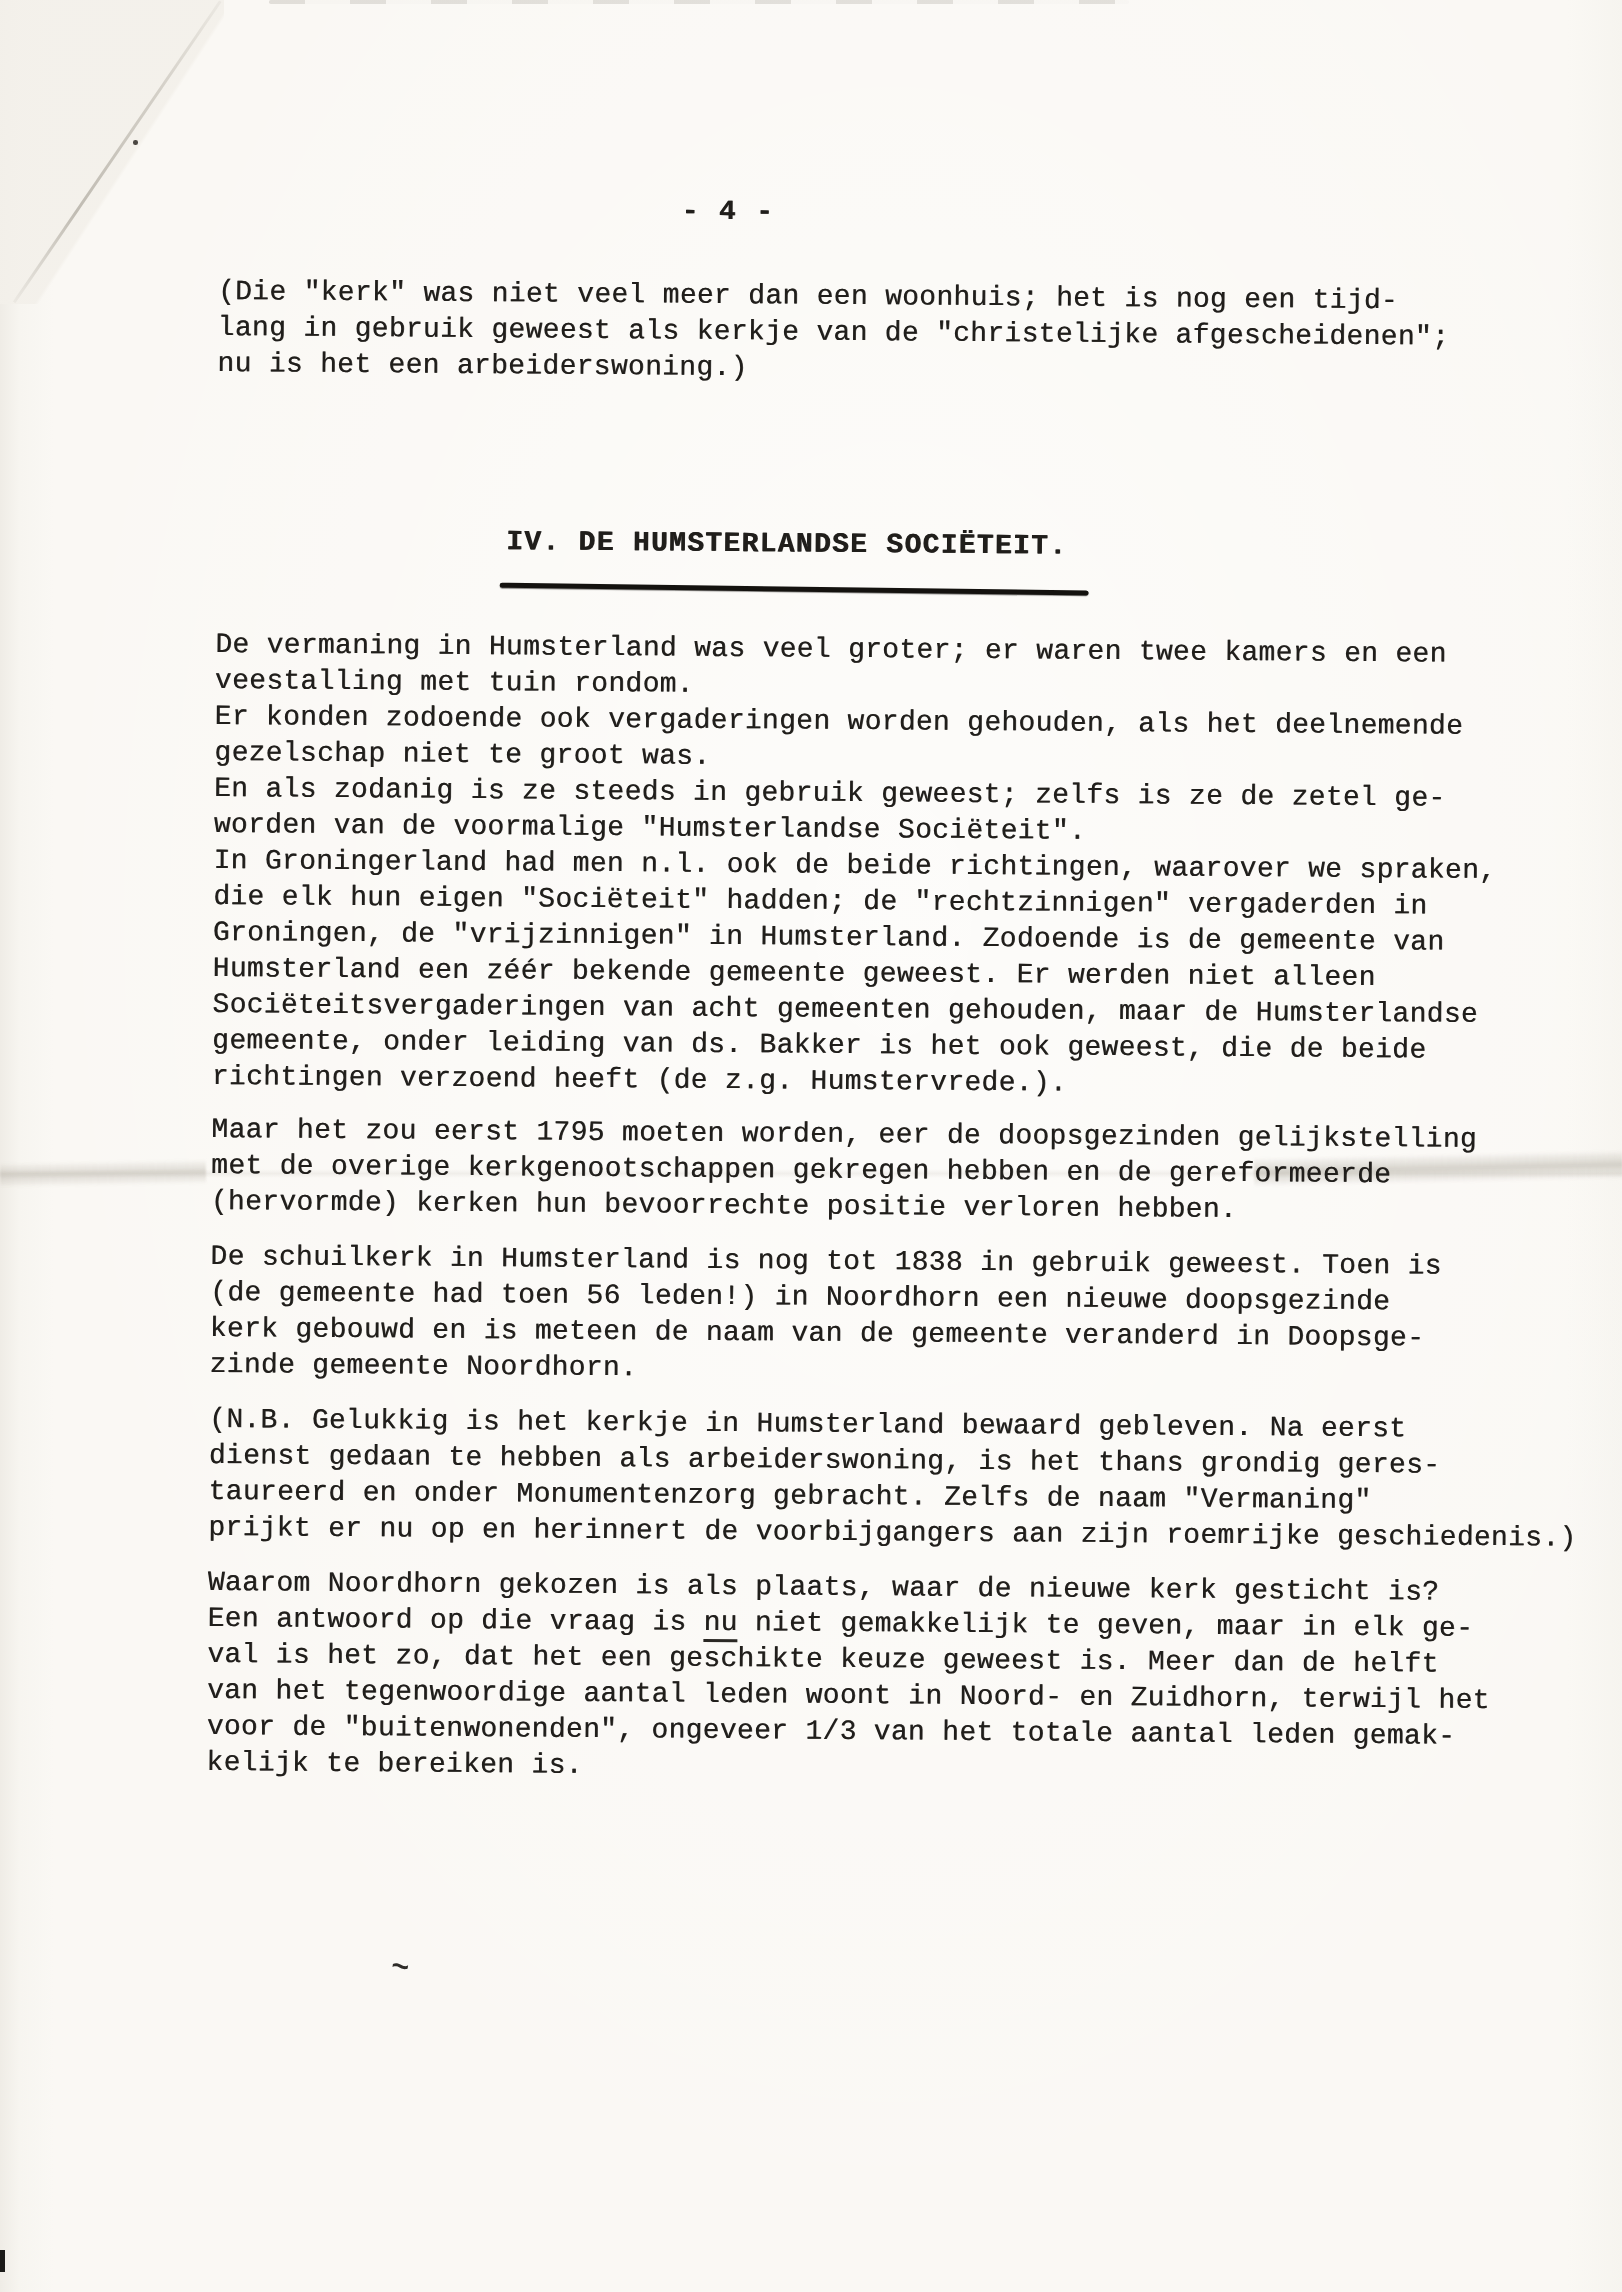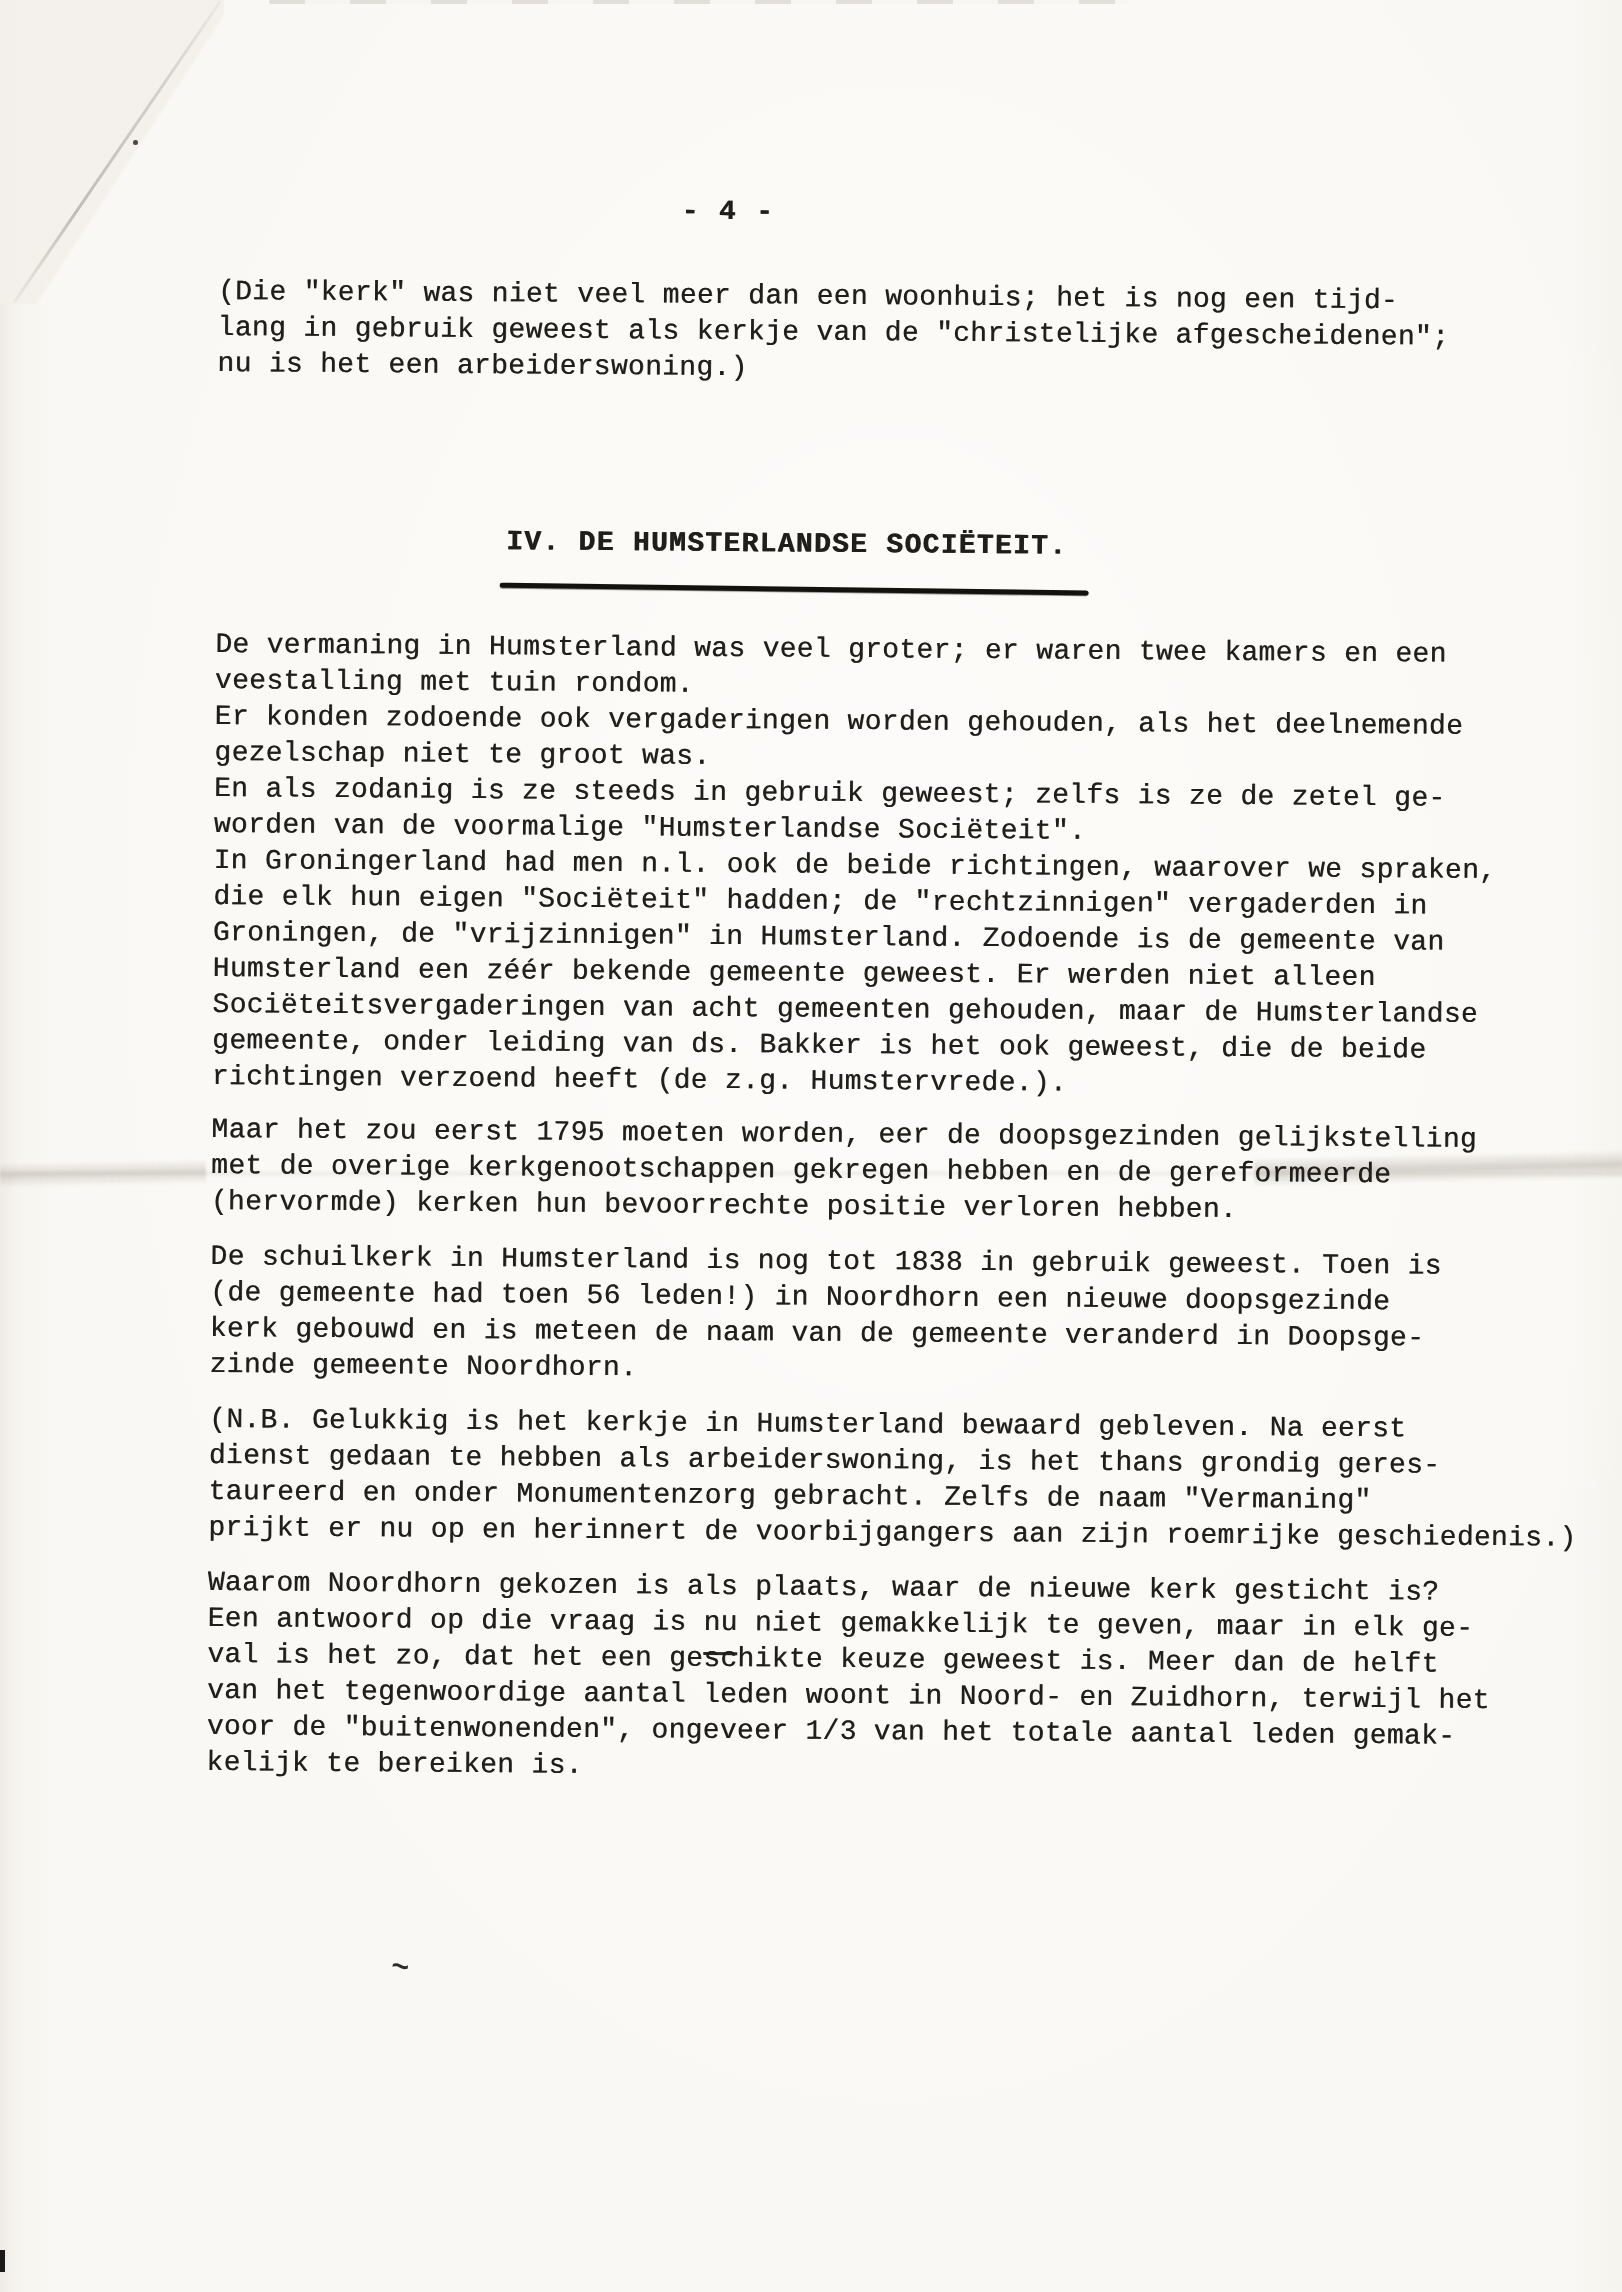--- a/index.html
+++ b/index.html
@@ -51,21 +51,21 @@
     position: absolute;
     top: 582px; left: 502px;
     width: 589px; height: 5.4px;
     background: #14120f;
     border-radius: 2.7px;
     transform: rotate(0.3deg);
     box-shadow: 0 0.9px 0.9px rgba(20,18,15,0.5);
   }
   .nu-underline {
     border-bottom: 3.6px solid #2a2824;
-    padding-bottom: 14px;
+    padding-bottom: 1px;
   }
   
   .fold-line {
     position: absolute;
     left: 14.3px; top: 301px;
     width: 365px; height: 2.7px;
     background: linear-gradient(90deg, rgba(190,186,178,0.15), rgba(175,170,160,0.75) 30%, rgba(185,180,170,0.55) 70%, rgba(200,196,188,0.2));
     transform: rotate(-55.6deg);
     transform-origin: 0 50%;
   }

